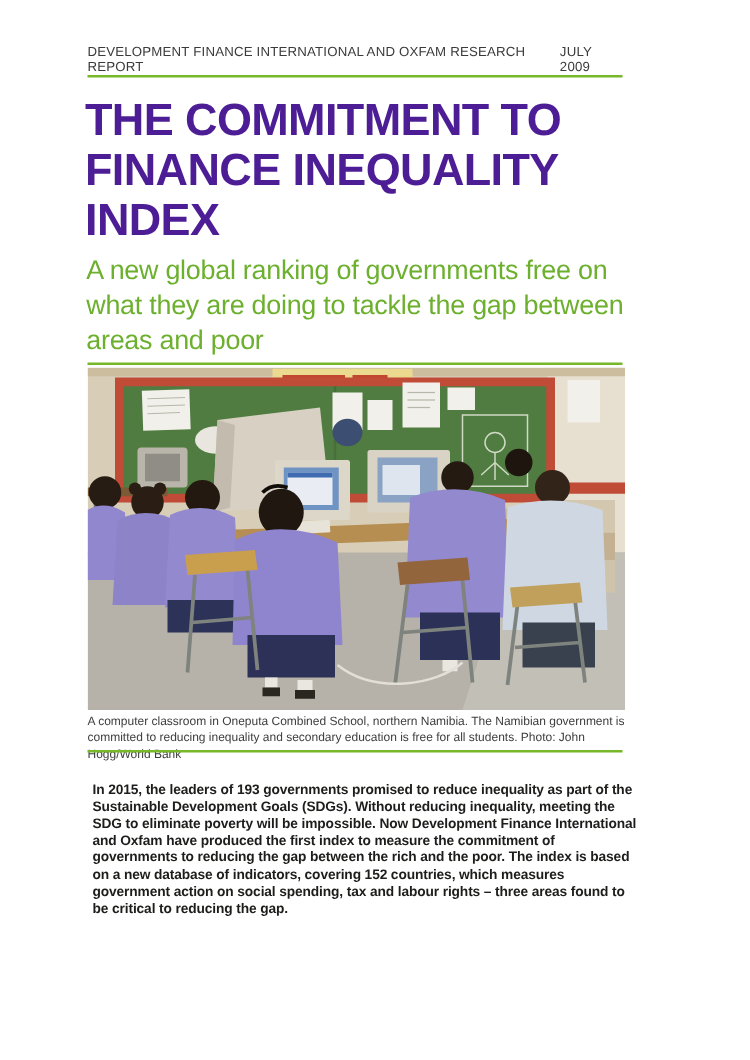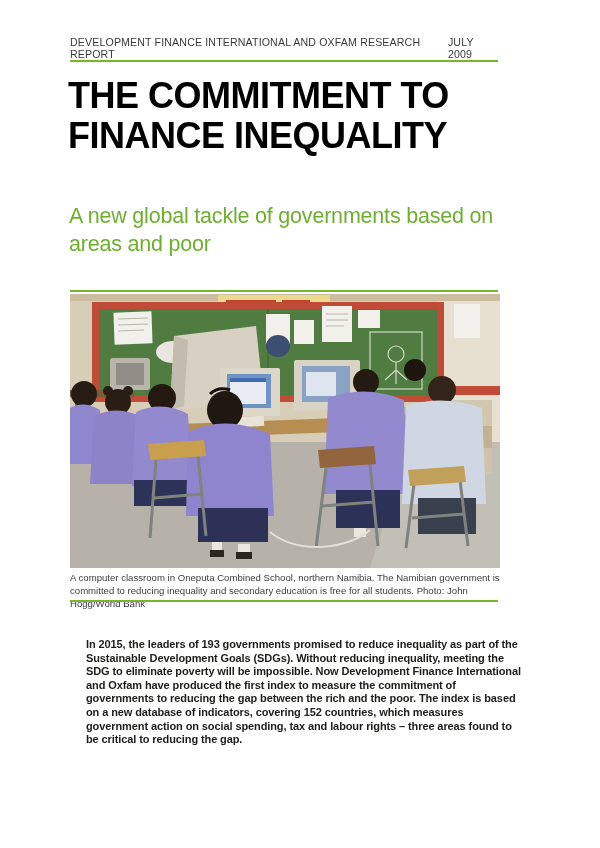--- a/index.html
+++ b/index.html
@@ -2,49 +2,51 @@
 <html><head>
 <meta charset="utf-8">
 <style>
   html,body{margin:0;padding:0;background:#ffffff;}
   .page{position:relative;width:600px;height:848px;background:#ffffff;overflow:hidden;
         font-family:"Liberation Sans",sans-serif;}
   .topbar{position:absolute;left:70px;top:36px;width:428px;display:flex;
           justify-content:space-between;font-size:10.6px;color:#3a3a3a;letter-spacing:.15px;}
   .rule{position:absolute;left:70px;width:428px;height:2px;background:#76b82a;border:0;margin:0;}
   .rule1{top:60px;} .rule2{top:290px;} .rule3{top:600px;}
-  .title{position:absolute;left:68px;top:76px;width:460px;color:#000000;
+  .title{position:absolute;left:68px;top:76px;width:460px;color:#4c1d95;
          font-weight:bold;font-size:36px;line-height:40px;letter-spacing:-.5px;}
   .subtitle{position:absolute;left:69px;top:202px;width:460px;color:#6cb02e;
             font-size:21.5px;line-height:28px;letter-spacing:-.2px;}
   .photo{position:absolute;left:70px;top:294px;width:430px;height:274px;margin:0;overflow:hidden;}
   .caption{position:absolute;left:70px;top:572px;width:430px;margin:0;
            font-size:9.6px;line-height:12.8px;color:#3d3d3d;}
-  .intro{position:absolute;left:70px;top:622px;width:436px;margin:16px;
+  .intro{position:absolute;left:70px;top:622px;width:436px;margin:4px;
          font-size:11px;line-height:13.6px;font-weight:bold;color:#1d1d1b;letter-spacing:-.1px;}
   .footer{position:absolute;left:0;top:740px;width:600px;height:108px;}
 </style>
 </head>
 <body>
 
 <div class="page">
 
   <header class="topbar">
     <span>DEVELOPMENT FINANCE INTERNATIONAL AND OXFAM RESEARCH REPORT</span>
     <span>JULY 2009</span>
   </header>
   <div class="rule rule1"></div>
 
   <h1 class="title" style="margin:0;">
     <span style="display:block">THE COMMITMENT TO</span>
     <span style="display:block">FINANCE INEQUALITY</span>
+    <span style="display:block">INDEX</span>
   </h1>
 
   <h2 class="subtitle" style="margin:0;font-weight:normal;">
-    <span style="display:block">A new global tackle of governments based on</span>
+    <span style="display:block">A new global ranking of governments free on</span>
+    <span style="display:block">what they are doing to tackle the gap between</span>
     <span style="display:block">areas and poor</span>
   </h2>
 
   <div class="rule rule2"></div>
 
   <figure class="photo">
     <svg width="430" height="274" viewBox="0 0 430 274" xmlns="http://www.w3.org/2000/svg" role="img">
 
       <rect x="0" y="0" width="430" height="150" fill="#d8cdb6"></rect>
       <rect x="368" y="0" width="62" height="150" fill="#e7dfd0"></rect>

